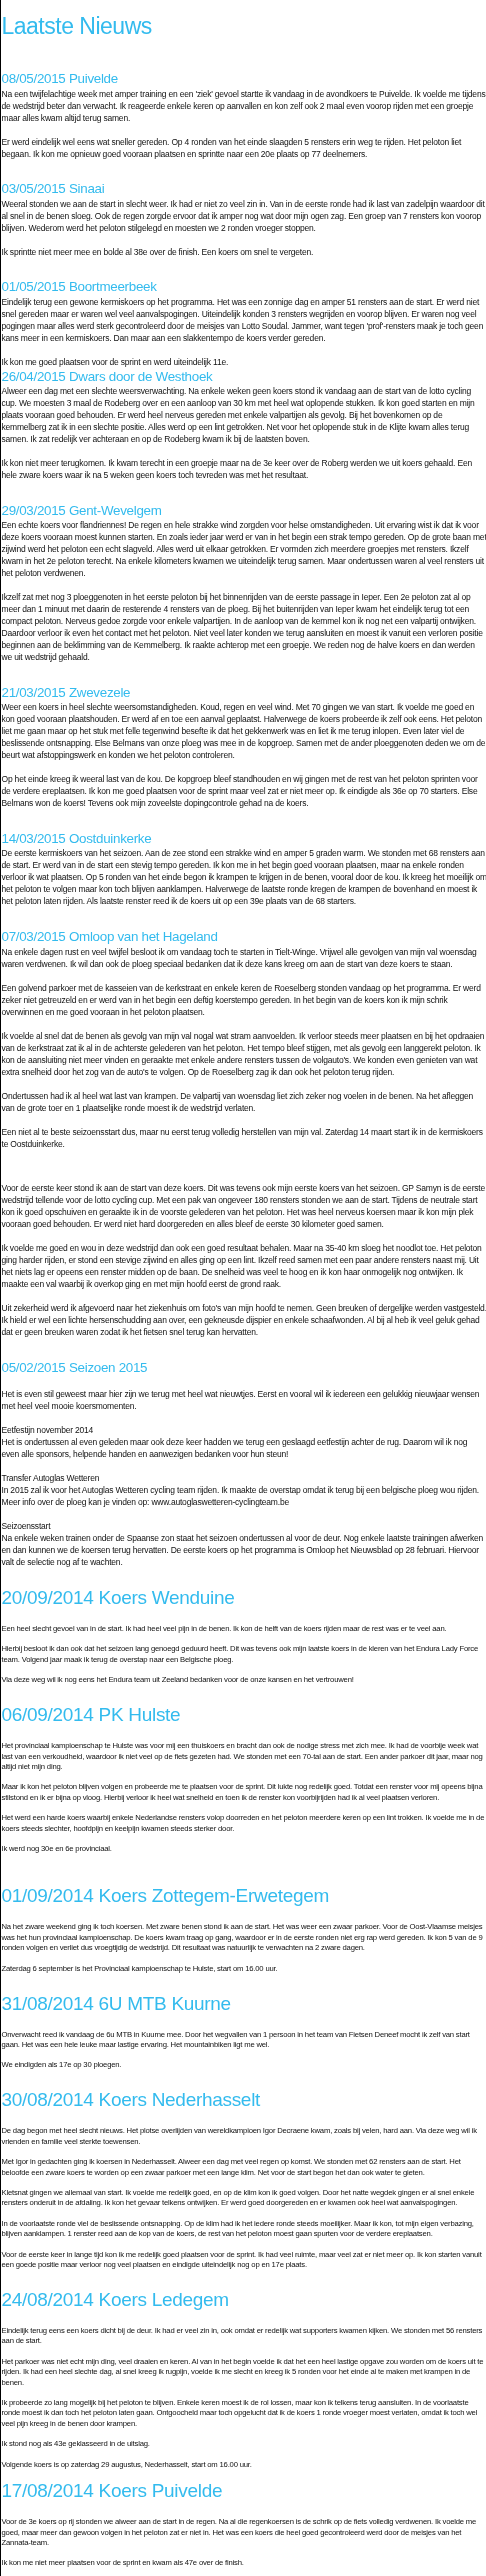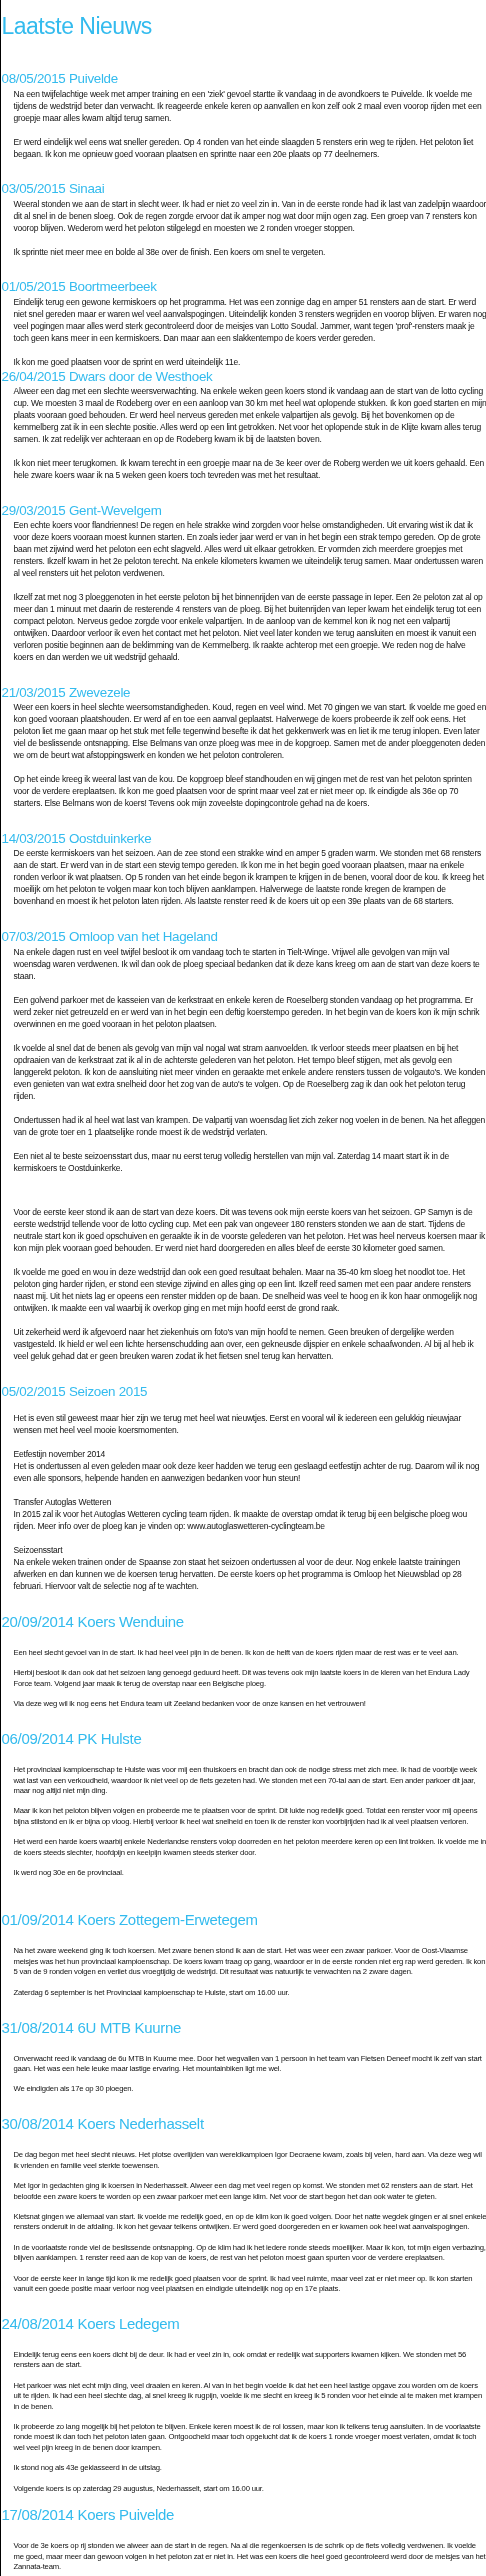--- a/index.html
+++ b/index.html
@@ -16,25 +16,25 @@
     font-size: 23px; font-weight: normal; color: #33bbee;
     margin: 0; padding-top: 13px; line-height: 26px; letter-spacing: -0.5px;
     height: 57px;
   }
   .post { margin: 0; }
   .post-title {
     font-size: 13.4px; font-weight: normal; color: #33bbee;
     margin: 0; line-height: 17.5px; letter-spacing: -0.3px;
   }
   .post p {
-    margin: 0; font-size: 8.2px; line-height: 12px; letter-spacing: -0.2px; padding-left: 12px;
+    margin: 0; font-size: 8.2px; line-height: 12px; letter-spacing: -0.2px;
   }
   .post p + p { margin-top: 12px; }
   .post.big p { font-size: 8.5px; }
-  .post.small .post-title { font-size: 15px; margin-bottom: 17.5px; }
+  .post.small .post-title { font-size: 19px; margin-bottom: 17.5px; }
   .post.small p { font-size: 7.7px; line-height: 10.3px; letter-spacing: -0.2px; }
   .post.small p + p { margin-top: 10.3px; }
   .sub { display: block; }
   .gap-s { height: 12px; }
   .gap-m { height: 20.6px; }
   .gap-l { height: 33px; }
 </style>
 </head>
 <body>
 

